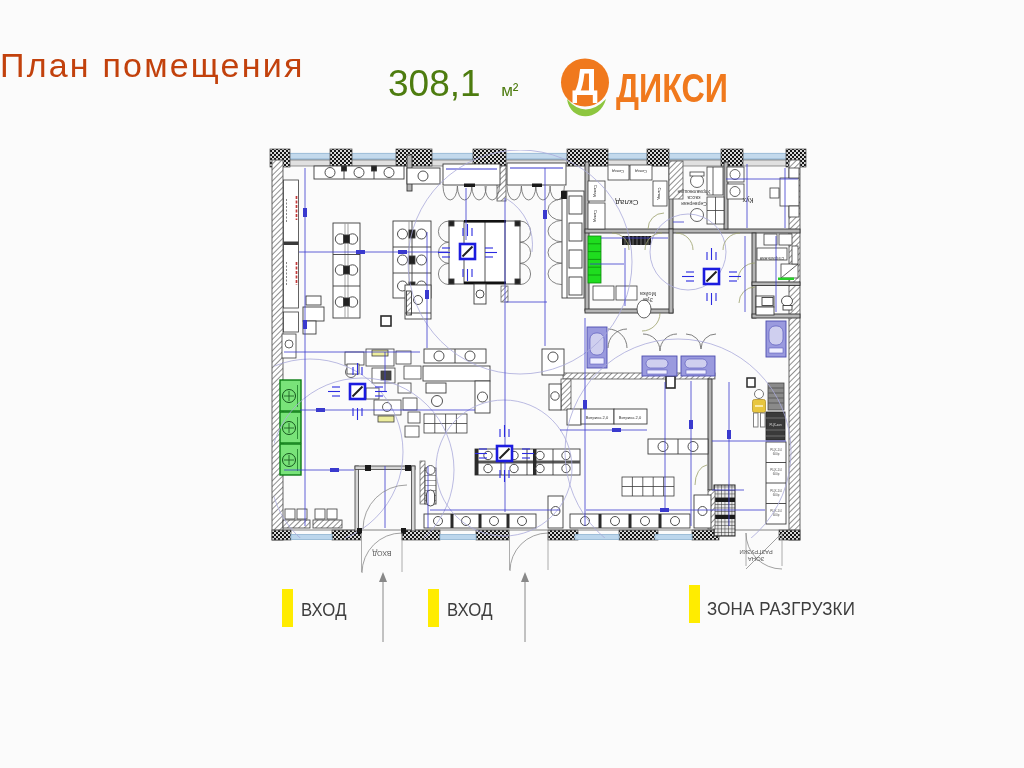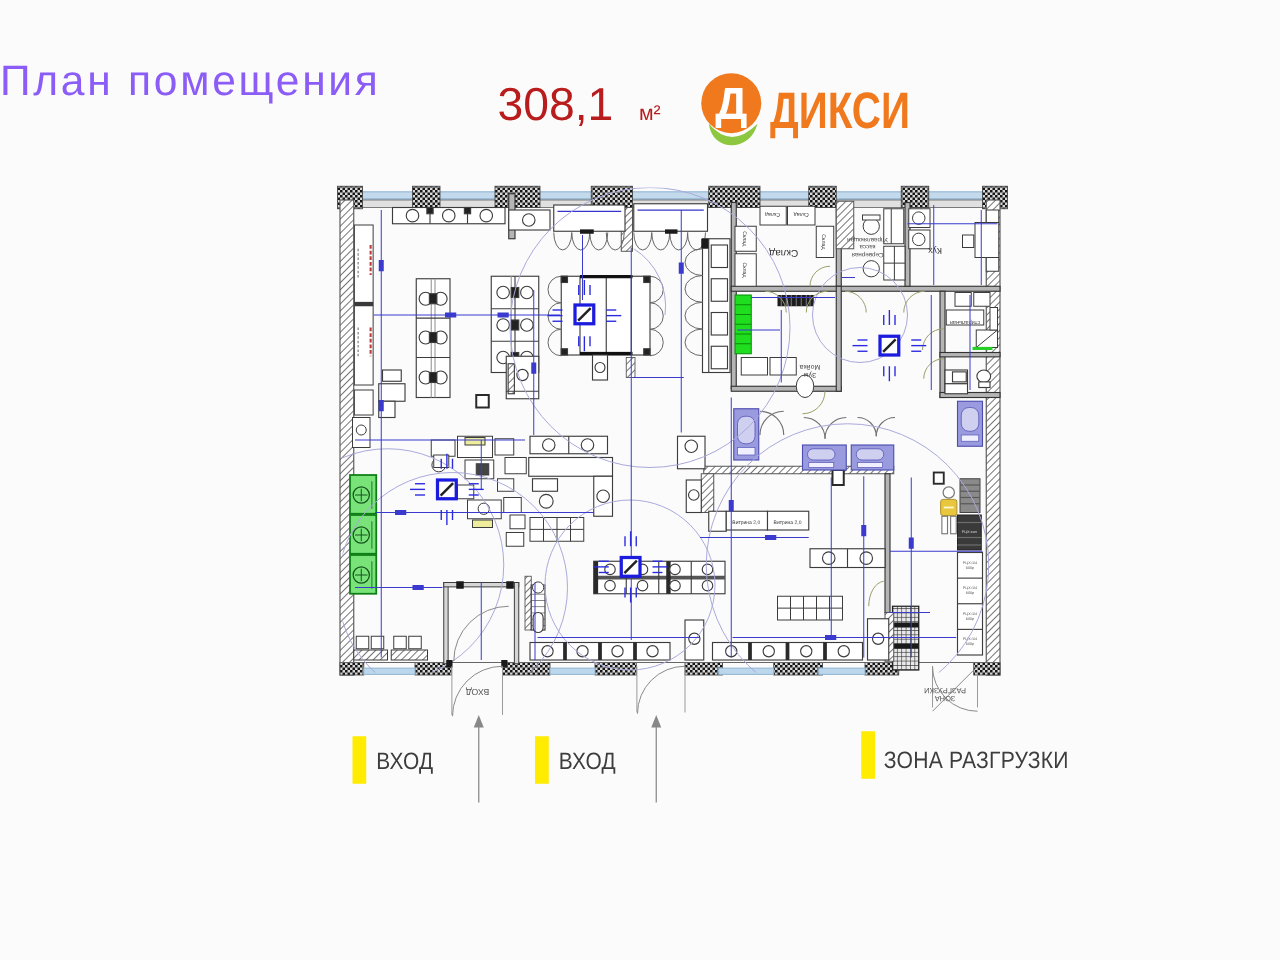--- a/index.html
+++ b/index.html
@@ -1,18 +1,18 @@
 <!DOCTYPE html>
 <html><head>
 <meta charset="utf-8">
 <style>
   html,body{margin:0;padding:0;width:1024px;height:768px;background:#fbfbfb;overflow:hidden;}
   body{font-family:"Liberation Sans", sans-serif;}
-  .title{position:absolute;left:0px;top:46px;font-size:34px;color:#8b5cf6;letter-spacing:2.2px;}
-  .area{position:absolute;left:398px;top:63px;font-size:37px;color:#b91c1c;}
+  .title{position:absolute;left:0px;top:46px;font-size:34px;color:#c2410c;letter-spacing:2.2px;}
+  .area{position:absolute;left:388px;top:63px;font-size:37px;color:#4d7c0f;}
   .legend{position:absolute;font-size:19px;color:#3d3d3d;letter-spacing:0.2px;}
   .ybar{position:absolute;width:11px;height:38px;background:#ffec00;}
 </style>
 </head>
 <body>
 
 <div class="title">План помещения</div>
 
 <div class="area">308,1&nbsp;&nbsp;<span style="font-size:17px;">м²</span></div>
 

